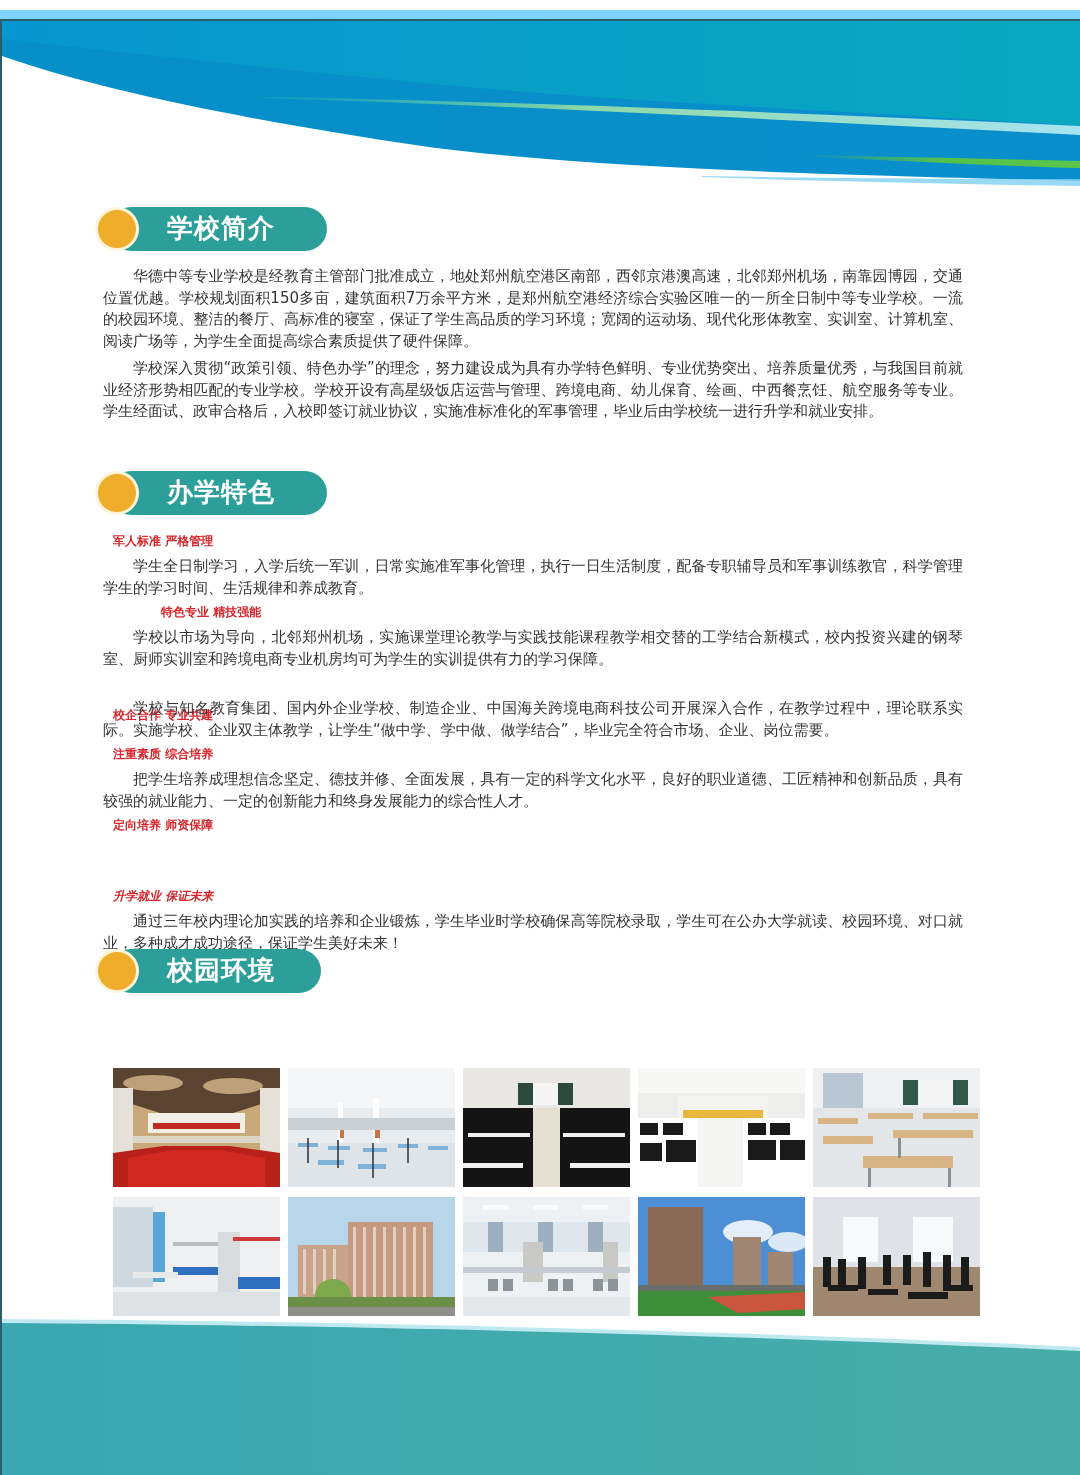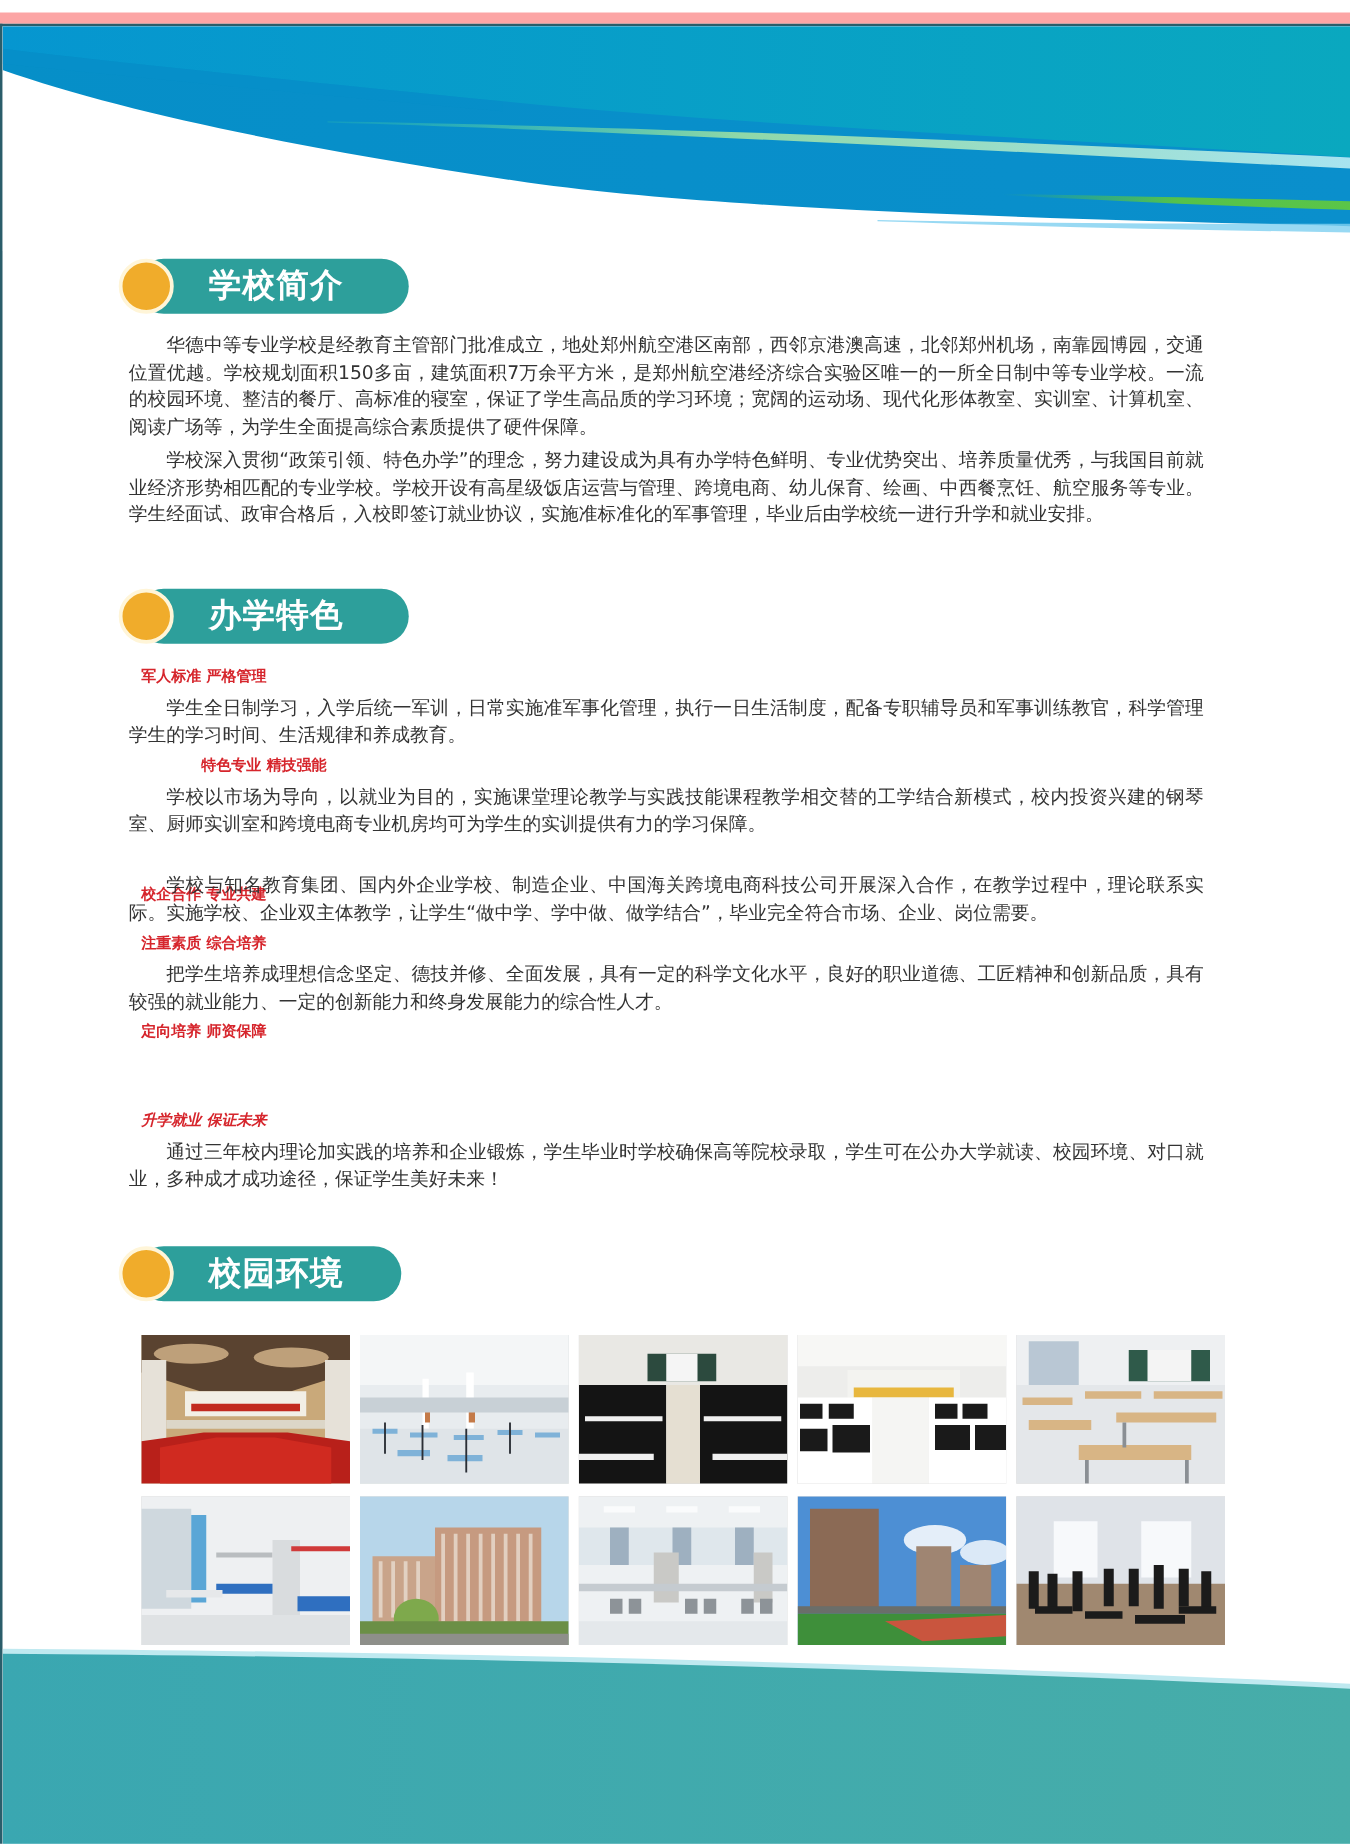--- a/index.html
+++ b/index.html
@@ -1,21 +1,21 @@
 <!DOCTYPE html>
 <html><head>
   <meta charset="utf-8">
   <style>
     * { margin: 0; padding: 0; box-sizing: border-box; }
     html, body { width: 1080px; height: 1475px; background: #ffffff; overflow: hidden; }
     body { font-family: "DejaVu Sans", "Liberation Sans", sans-serif; position: relative; }
 
     .page {
       position: absolute; left: 0; top: 0; width: 1080px; height: 1475px;
-      background: #fca5a5;
+      background: #7dd3fc;
       border-top: 10px solid #ffffff;
     }
     .frame {
       position: absolute; left: 0; top: 9px; width: 1080px; height: 1466px;
       border-left: 2px solid #2a5d6a; border-top: 2px solid #2a5d6a; border-bottom: 3px solid #1f4e57;
       overflow: hidden; background: #fff;
     }
 
     
     .header-wave { position: absolute; left: 0; top: 0; width: 1080px; height: 180px; }
@@ -105,34 +105,34 @@
     <div class="section-title" style="left:93px; top:450px; width:240px;">
       <div class="dot"></div>
       <div class="pill" style="width:218px;"></div>
       <div class="pill-text">办学特色</div>
     </div>
 
     <div class="sub-head" style="top:512px;">军人标准 严格管理</div>
     <p class="para" style="top:535px;">学生全日制学习，入学后统一军训，日常实施准军事化管理，执行一日生活制度，配备专职辅导员和军事训练教官，科学管理学生的学习时间、生活规律和养成教育。</p>
 
     <div class="sub-head" style="top:583px;margin-left:48px;">特色专业 精技强能</div>
-    <p class="para" style="top:606px;">学校以市场为导向，以就业为目的，实施课堂理论教学与实践技能课程教学相交替的工学结合新模式，校内投资兴建的钢琴室、厨师实训室和跨境电商专业机房均可为学生的实训提供有力的学习保障。</p>
+    <p class="para" style="top:606px;">学校以市场为导向，北邻郑州机场，实施课堂理论教学与实践技能课程教学相交替的工学结合新模式，校内投资兴建的钢琴室、厨师实训室和跨境电商专业机房均可为学生的实训提供有力的学习保障。</p>
 
     <div class="sub-head" style="top:686px;">校企合作 专业共建</div>
     <p class="para" style="top:677px;">学校与知名教育集团、国内外企业学校、制造企业、中国海关跨境电商科技公司开展深入合作，在教学过程中，理论联系实际。实施学校、企业双主体教学，让学生“做中学、学中做、做学结合”，毕业完全符合市场、企业、岗位需要。</p>
 
     <div class="sub-head" style="top:725px;">注重素质 综合培养</div>
     <p class="para" style="top:748px;">把学生培养成理想信念坚定、德技并修、全面发展，具有一定的科学文化水平，良好的职业道德、工匠精神和创新品质，具有较强的就业能力、一定的创新能力和终身发展能力的综合性人才。</p>
 
     <div class="sub-head" style="top:796px;">定向培养 师资保障</div>
 
     <div class="sub-head" style="top:867px;font-style:italic;">升学就业 保证未来</div>
     <p class="para" style="top:890px;">通过三年校内理论加实践的培养和企业锻炼，学生毕业时学校确保高等院校录取，学生可在公办大学就读、校园环境、对口就业，多种成才成功途径，保证学生美好未来！</p>
 
-    <div class="section-title" style="left:93px; top:976px; width:240px;">
+    <div class="section-title" style="left:93px; top:928px; width:240px;">
       <div class="dot"></div>
       <div class="pill" style="width:212px;"></div>
       <div class="pill-text">校园环境</div>
     </div>
 
     <div class="photo-grid">
 
       <div class="photo">
         <svg viewBox="0 0 167 119" preserveAspectRatio="none">
           <rect width="167" height="119" fill="#c9a97a"></rect>

